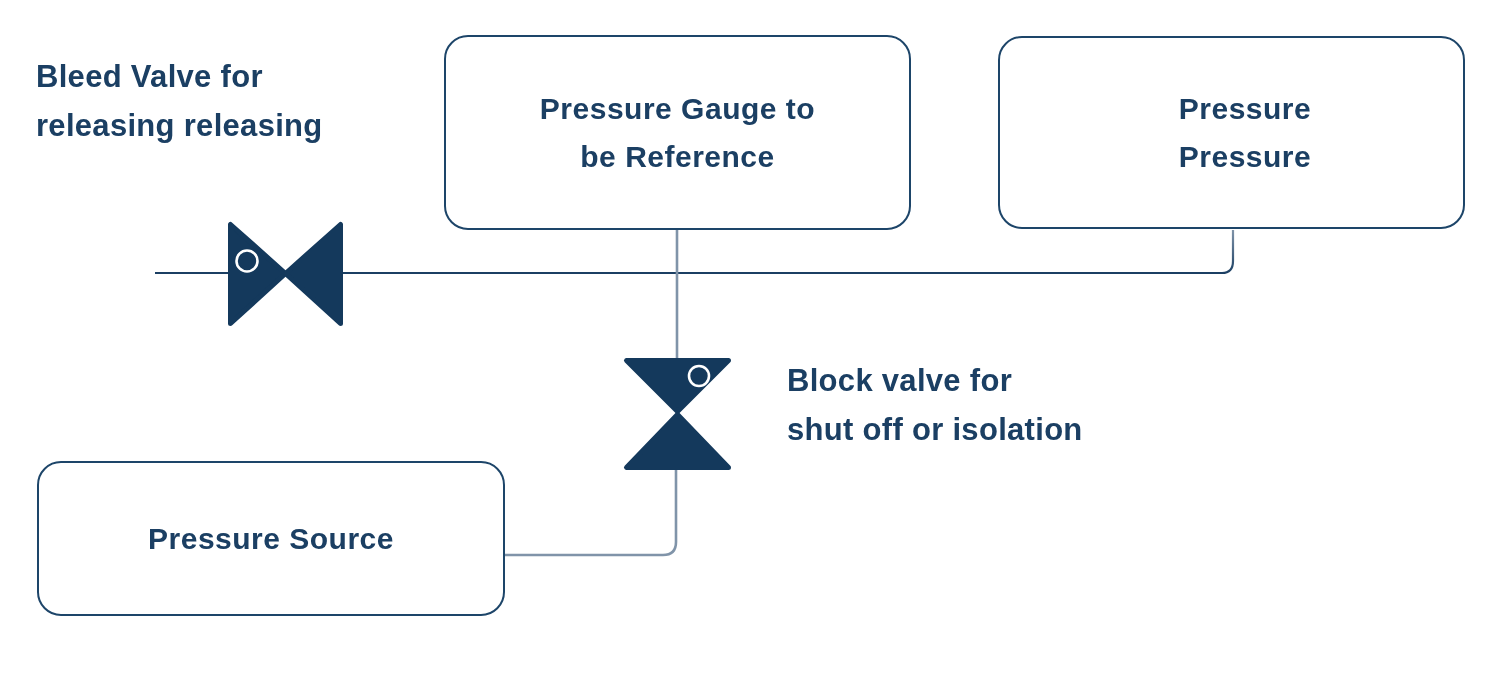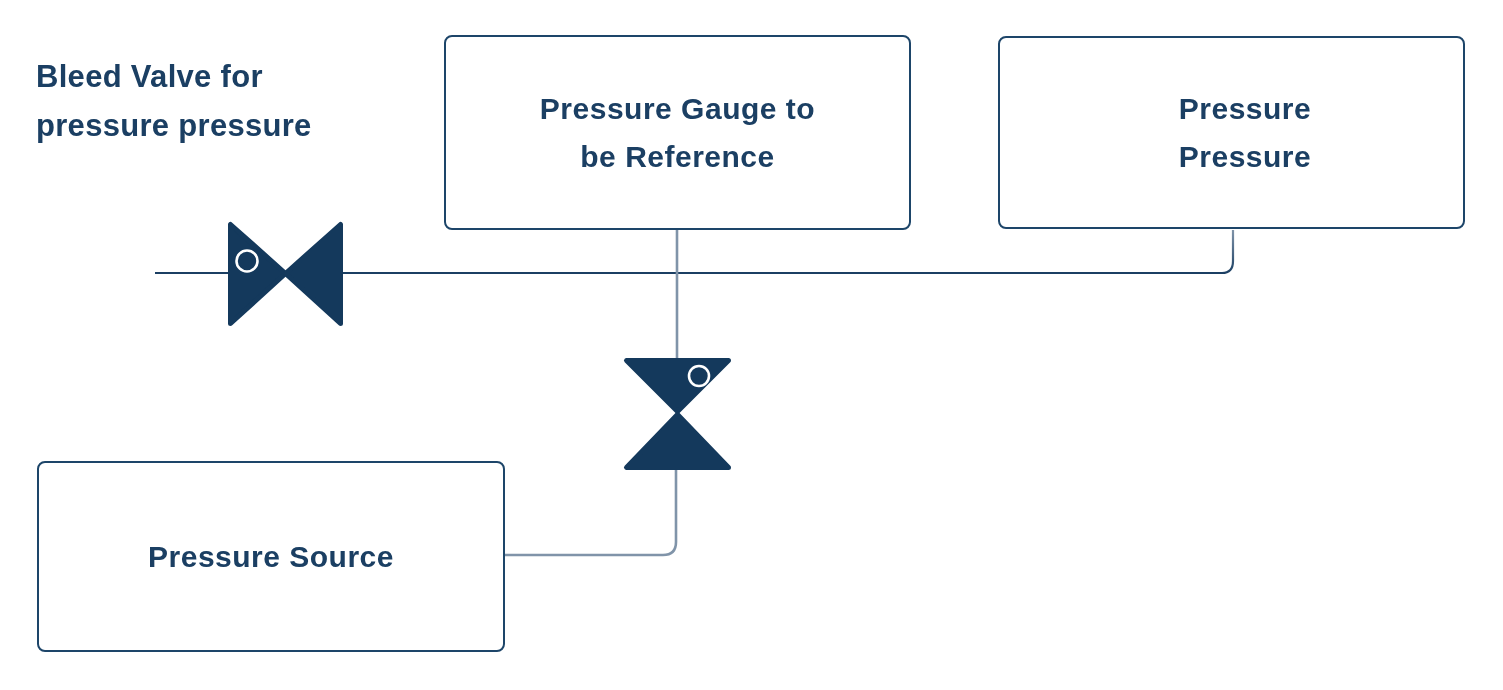--- a/index.html
+++ b/index.html
@@ -16,21 +16,21 @@
     width:1503px;height:690px;
     background:var(--bg);
     overflow:hidden;
     font-family:"Liberation Sans","DejaVu Sans",sans-serif;
   }
   .layer{position:absolute;left:0;top:0;width:1503px;height:690px;}
   .node-box{
     position:absolute;
     box-sizing:border-box;
     border:2px solid var(--navy-border);
-    border-radius:8px;
+    border-radius:24px;
     background:var(--white);
     display:flex;
     flex-direction:column;
     align-items:center;
     justify-content:center;
     text-align:center;
   }
   .node-box .line{
     display:block;
     color:var(--navy);
@@ -44,21 +44,21 @@
     position:absolute;
     color:var(--navy);
     font-weight:bold;
     font-size:31px;
     line-height:49px;
     letter-spacing:0.3px;
   }
   .callout .line{display:block;white-space:nowrap;}
   #box-gauge{left:444px;top:35px;width:467px;height:195px;}
   #box-reference{left:998px;top:36px;width:467px;height:193px;padding-left:27px;}
-  #box-source{left:37px;top:461px;width:468px;height:191px;}
+  #box-source{left:37px;top:461px;width:468px;height:155px;}
   #callout-bleed{left:36px;top:52px;}
   #callout-block{left:787px;top:356px;}
   .pipe-dark{stroke:var(--navy);}
   .pipe-slate{stroke:var(--slate);}
   .valve{fill:var(--navy-fill);stroke:var(--navy-fill);stroke-width:5;stroke-linejoin:round;}
   .marker-circle{fill:none;stroke:var(--white);stroke-width:2.6;}
 </style>
 </head>
 <body>
 
@@ -117,17 +117,21 @@
     <span class="line">Pressure</span>
     <span class="line">Pressure</span>
   </div>
 
   <div class="node-box" id="box-source">
     <span class="line">Pressure Source</span>
   </div>
 
   <div class="callout" id="callout-bleed">
     <span class="line">Bleed Valve for</span>
-    <span class="line">pressure pressure</span>
+    <span class="line">releasing releasing</span>
   </div>
 
+  <div class="callout" id="callout-block">
+    <span class="line">Block valve for</span>
+    <span class="line">shut off or isolation</span>
+  </div>
 
 </div>
 
 </body></html>

